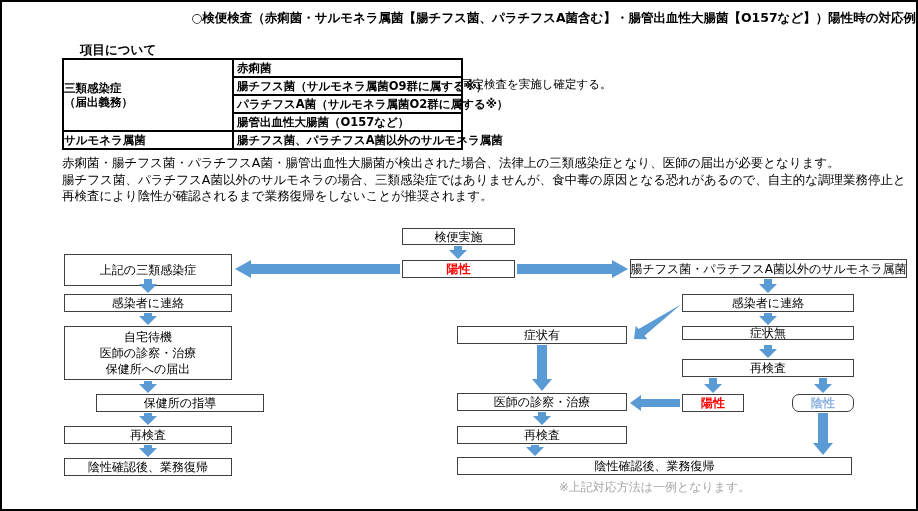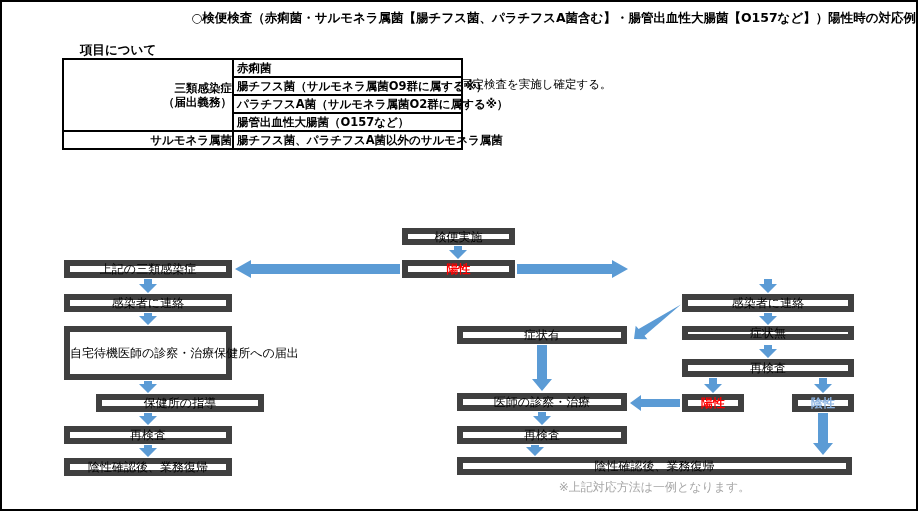--- a/index.html
+++ b/index.html
@@ -16,32 +16,32 @@
   .tbl-heading{top:40px; left:78px; font-size:12.5px; font-weight:700;}
   table.info{
     position:absolute; left:60px; top:56px; width:396px;
     border-collapse:collapse; table-layout:fixed;
     font-size:11.5px; font-weight:700;
   }
   table.info td{
     border:2px solid #000; height:16px; padding:0 0 0 3px;
     white-space:nowrap; overflow:visible; line-height:14px;
   }
-  table.info td.c1{width:168px; text-align:right; padding:0; vertical-align:middle;}
+  table.info td.c1{width:168px; text-align:left; padding:0; vertical-align:middle;}
   table.info td.c2{width:224px;}
   .side-note{left:459px; top:74px; font-size:11.5px; line-height:17px; font-weight:400;}
   .paragraph{left:60px; top:153px; font-size:12.5px; line-height:16.5px;}
   .box{
-    position:absolute; border:6px solid #404040; background:#fff;
+    position:absolute; border:1px solid #404040; background:#fff;
     box-sizing:border-box; display:flex; align-items:center; justify-content:center;
     font-size:12px; text-align:right; white-space:nowrap; line-height:1;
   }
-  .box.multi{flex-direction:row; justify-content:space-evenly;}
+  .box.multi{flex-direction:column; justify-content:space-evenly;}
   .box.positive{color:var(--positive_red); font-weight:700;}
-  .box.negative{color:var(--negative_blue); font-weight:700;}
+  .box.negative{color:var(--negative_blue); font-weight:700;border-radius:7px;}
   .footnote{
     left:455px; top:477px; width:395px; text-align:center;
     font-size:12px; color:var(--footnote_gray);
   }
   svg.arrows{position:absolute; left:0; top:0; width:914px; height:507px; pointer-events:none;}
 </style>
 </head>
 <body>
 
 <div class="canvas">
@@ -72,40 +72,46 @@
       <td class="c1">サルモネラ属菌</td>
       <td class="c2">腸チフス菌、パラチフスA菌以外のサルモネラ属菌</td>
     </tr>
   </tbody>
     </table>
 
   <div class="abs side-note">
     <div>同定検査を実施し確定する。</div>
   </div>
 
+  <div class="abs paragraph">
+    <div>赤痢菌・腸チフス菌・パラチフスA菌・腸管出血性大腸菌が検出された場合、法律上の三類感染症となり、医師の届出が必要となります。</div>
+    <div>腸チフス菌、パラチフスA菌以外のサルモネラの場合、三類感染症ではありませんが、食中毒の原因となる恐れがあるので、自主的な調理業務停止と</div>
+    <div>再検査により陰性が確認されるまで業務復帰をしないことが推奨されます。</div>
+  </div>
 
   <div class="box" style="left:400px;top:226px;width:113px;height:17px;">検便実施</div>
   <div class="box positive" style="left:400px;top:258px;width:113px;height:18px;">陽性</div>
 
-  <div class="box" style="left:62px;top:258px;width:168px;height:18px;">上記の三類感染症</div>
+  <div class="box" style="left:62px;top:252px;width:168px;height:32px;">上記の三類感染症</div>
   <div class="box" style="left:62px;top:292px;width:168px;height:18px;">感染者に連絡</div>
   <div class="box multi" style="left:62px;top:324px;width:168px;height:54px;">
     <div>自宅待機</div>
     <div>医師の診察・治療</div>
     <div>保健所への届出</div>
   </div>
   <div class="box" style="left:62px;top:392px;width:168px;height:18px;margin-left:32px;">保健所の指導</div>
   <div class="box" style="left:62px;top:424px;width:168px;height:18px;">再検査</div>
   <div class="box" style="left:62px;top:456px;width:168px;height:18px;">陰性確認後、業務復帰</div>
 
   <div class="box" style="left:455px;top:324px;width:170px;height:18px;">症状有</div>
   <div class="box" style="left:455px;top:391px;width:170px;height:18px;">医師の診察・治療</div>
   <div class="box" style="left:455px;top:424px;width:170px;height:18px;">再検査</div>
   <div class="box" style="left:455px;top:455px;width:395px;height:18px;">陰性確認後、業務復帰</div>
 
+  <div class="box" style="left:628px;top:257px;width:277px;height:19px;">腸チフス菌・パラチフスA菌以外のサルモネラ属菌</div>
   <div class="box" style="left:680px;top:292px;width:172px;height:18px;">感染者に連絡</div>
   <div class="box" style="left:680px;top:324px;width:172px;height:14px;">症状無</div>
   <div class="box" style="left:680px;top:357px;width:172px;height:18px;">再検査</div>
   <div class="box positive" style="left:680px;top:392px;width:62px;height:18px;">陽性</div>
   <div class="box negative" style="left:790px;top:392px;width:62px;height:18px;">陰性</div>
 
   <div class="abs footnote">※上記対応方法は一例となります。</div>
 
   <svg class="arrows" id="arrows" viewBox="0 0 914 507" xmlns="http://www.w3.org/2000/svg">
       <path d="M452,244 L452,248 L447,248 L456,257 L465,248 L460,248 L460,244 Z" fill="#5B9BD5"></path>

